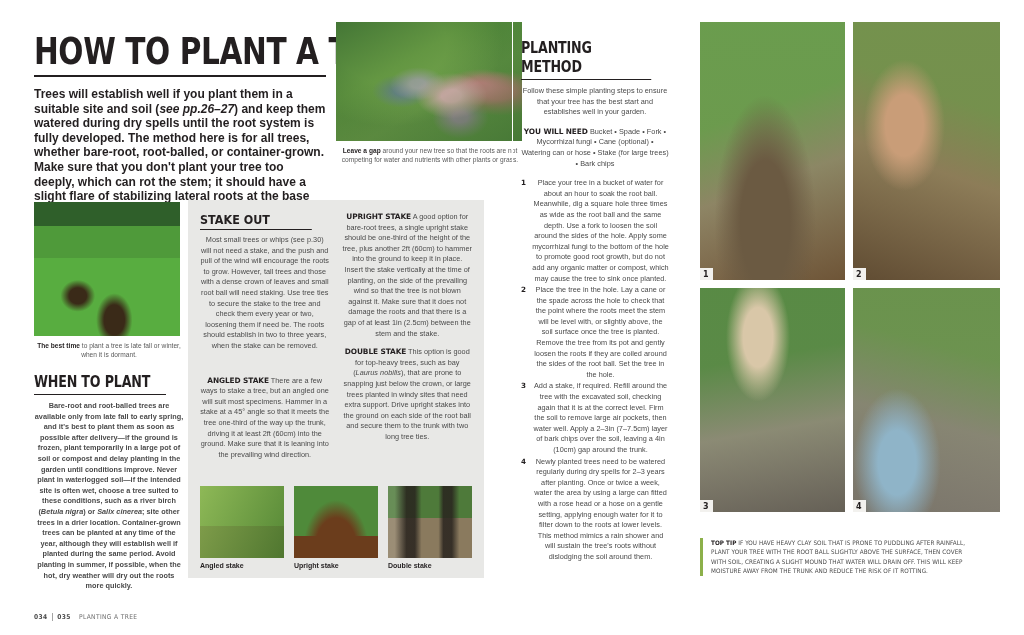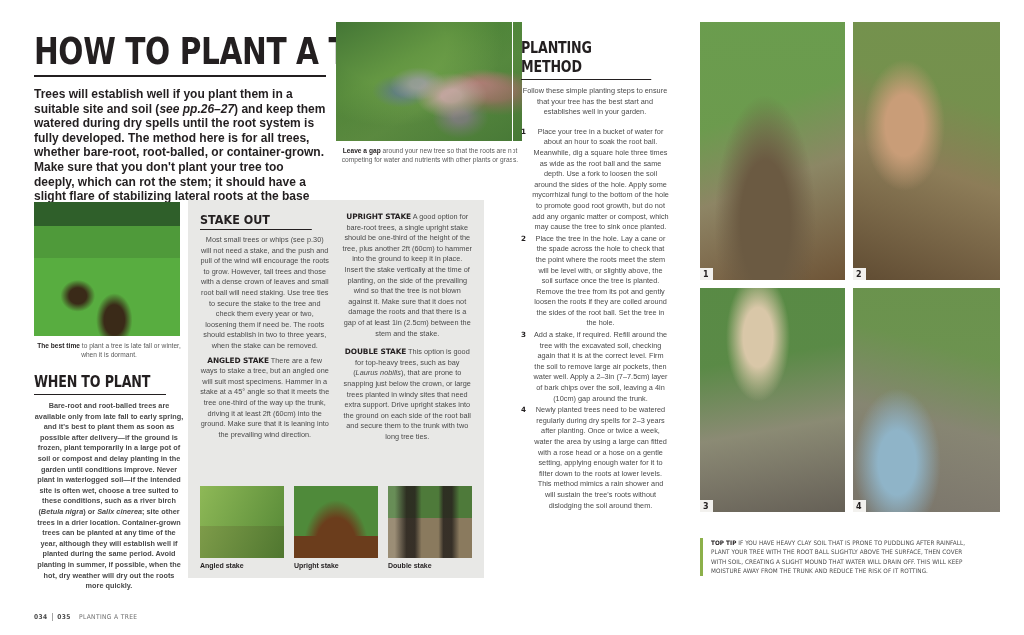--- a/index.html
+++ b/index.html
@@ -185,21 +185,21 @@
       <span id="whenP1">Bare-root and root-balled trees are available only from late fall to early spring, and it's best to plant them as soon as possible after delivery—if the ground is frozen, plant temporarily in a large pot of soil or compost and delay planting in the garden until conditions improve. Never plant in waterlogged soil—if the intended site is often wet, choose a tree suited to these conditions, such as a river birch (<span class="ital">Betula nigra</span>) or <span class="ital">Salix cinerea</span>; site other trees in a drier location.</span>
       <span class="ind" style="display:inline"> </span><span>Container-grown trees can be planted at any time of the year, although they will establish well if planted during the same period. Avoid planting in summer, if possible, when the hot, dry weather will dry out the roots more quickly.</span>
     </div>
   </div>
 
   <div class="stakeout">
     <div class="stake-cols">
       <div class="stake-col">
         <div class="stake-head">STAKE OUT</div>
         <div class="body-text">Most small trees or whips (see p.30) will not need a stake, and the push and pull of the wind will encourage the roots to grow. However, tall trees and those with a dense crown of leaves and small root ball will need staking. Use tree ties to secure the stake to the tree and check them every year or two, loosening them if need be. The roots should establish in two to three years, when the stake can be removed.</div>
-        <div class="body-text" style="margin-top:4px;">
+        <div class="body-text" style="margin-top:24px;">
           <span class="run-in">ANGLED STAKE</span><span> There are a few ways to stake a tree, but an angled one will suit most specimens. Hammer in a stake at a 45° angle so that it meets the tree one-third of the way up the trunk, driving it at least 2ft (60cm) into the ground. Make sure that it is leaning into the prevailing wind direction.</span>
         </div>
       </div>
       <div class="stake-col">
         <div class="body-text">
           <span class="run-in">UPRIGHT STAKE</span><span> A good option for bare-root trees, a single upright stake should be one-third of the height of the tree, plus another 2ft (60cm) to hammer into the ground to keep it in place. Insert the stake vertically at the time of planting, on the side of the prevailing wind so that the tree is not blown against it. Make sure that it does not damage the roots and that there is a gap of at least 1in (2.5cm) between the stem and the stake.</span>
         </div>
         <div class="body-text" style="margin-top:8px;">
           <span class="run-in">DOUBLE STAKE</span><span id="dblTxt"> This option is good for top-heavy trees, such as bay (<span class="ital">Laurus nobilis</span>), that are prone to snapping just below the crown, or large trees planted in windy sites that need extra support. Drive upright stakes into the ground on each side of the root ball and secure them to the trunk with two long tree ties.</span>
         </div>
@@ -226,20 +226,24 @@
         <div class="lbl">Double stake</div>
       </div>
     </div>
   </div>
 
   <div class="gutter"></div>
 
   <div class="method-block">
     <div class="section-head">PLANTING METHOD</div>
     <div class="body-text method-intro">Follow these simple planting steps to ensure that your tree has the best start and establishes well in your garden.</div>
+    <div class="body-text need-block">
+      <span class="run-in">YOU WILL NEED</span>
+      <span>Bucket • Spade • Fork • Mycorrhizal fungi • Cane (optional) • Watering can or hose • Stake (for large trees) • Bark chips</span>
+    </div>
     <ol class="steps body-text" id="stepsList">
         <li><span class="num">1</span><span>Place your tree in a bucket of water for about an hour to soak the root ball. Meanwhile, dig a square hole three times as wide as the root ball and the same depth. Use a fork to loosen the soil around the sides of the hole. Apply some mycorrhizal fungi to the bottom of the hole to promote good root growth, but do not add any organic matter or compost, which may cause the tree to sink once planted.</span></li>
         <li><span class="num">2</span><span>Place the tree in the hole. Lay a cane or the spade across the hole to check that the point where the roots meet the stem will be level with, or slightly above, the soil surface once the tree is planted. Remove the tree from its pot and gently loosen the roots if they are coiled around the sides of the root ball. Set the tree in the hole.</span></li>
         <li><span class="num">3</span><span>Add a stake, if required. Refill around the tree with the excavated soil, checking again that it is at the correct level. Firm the soil to remove large air pockets, then water well. Apply a 2–3in (7–7.5cm) layer of bark chips over the soil, leaving a 4in (10cm) gap around the trunk.</span></li>
         <li><span class="num">4</span><span>Newly planted trees need to be watered regularly during dry spells for 2–3 years after planting. Once or twice a week, water the area by using a large can fitted with a rose head or a hose on a gentle setting, applying enough water for it to filter down to the roots at lower levels. This method mimics a rain shower and will sustain the tree's roots without dislodging the soil around them.</span></li>
       </ol>
   </div>
 
   <div class="grid-photos">
     <div class="gp" style="left:0; top:0; width:145px; height:258px; background-image:

